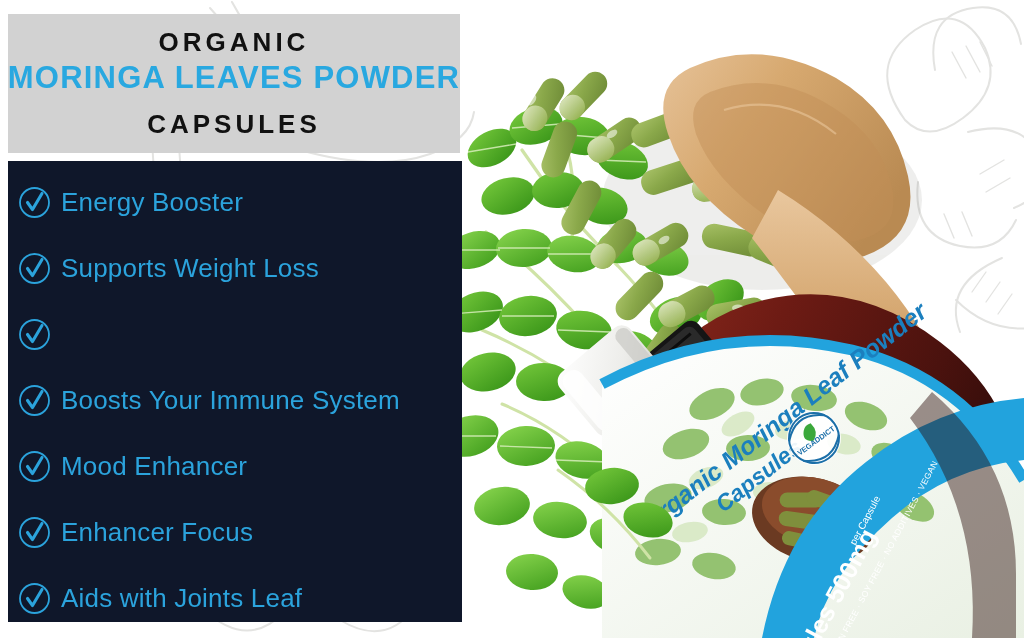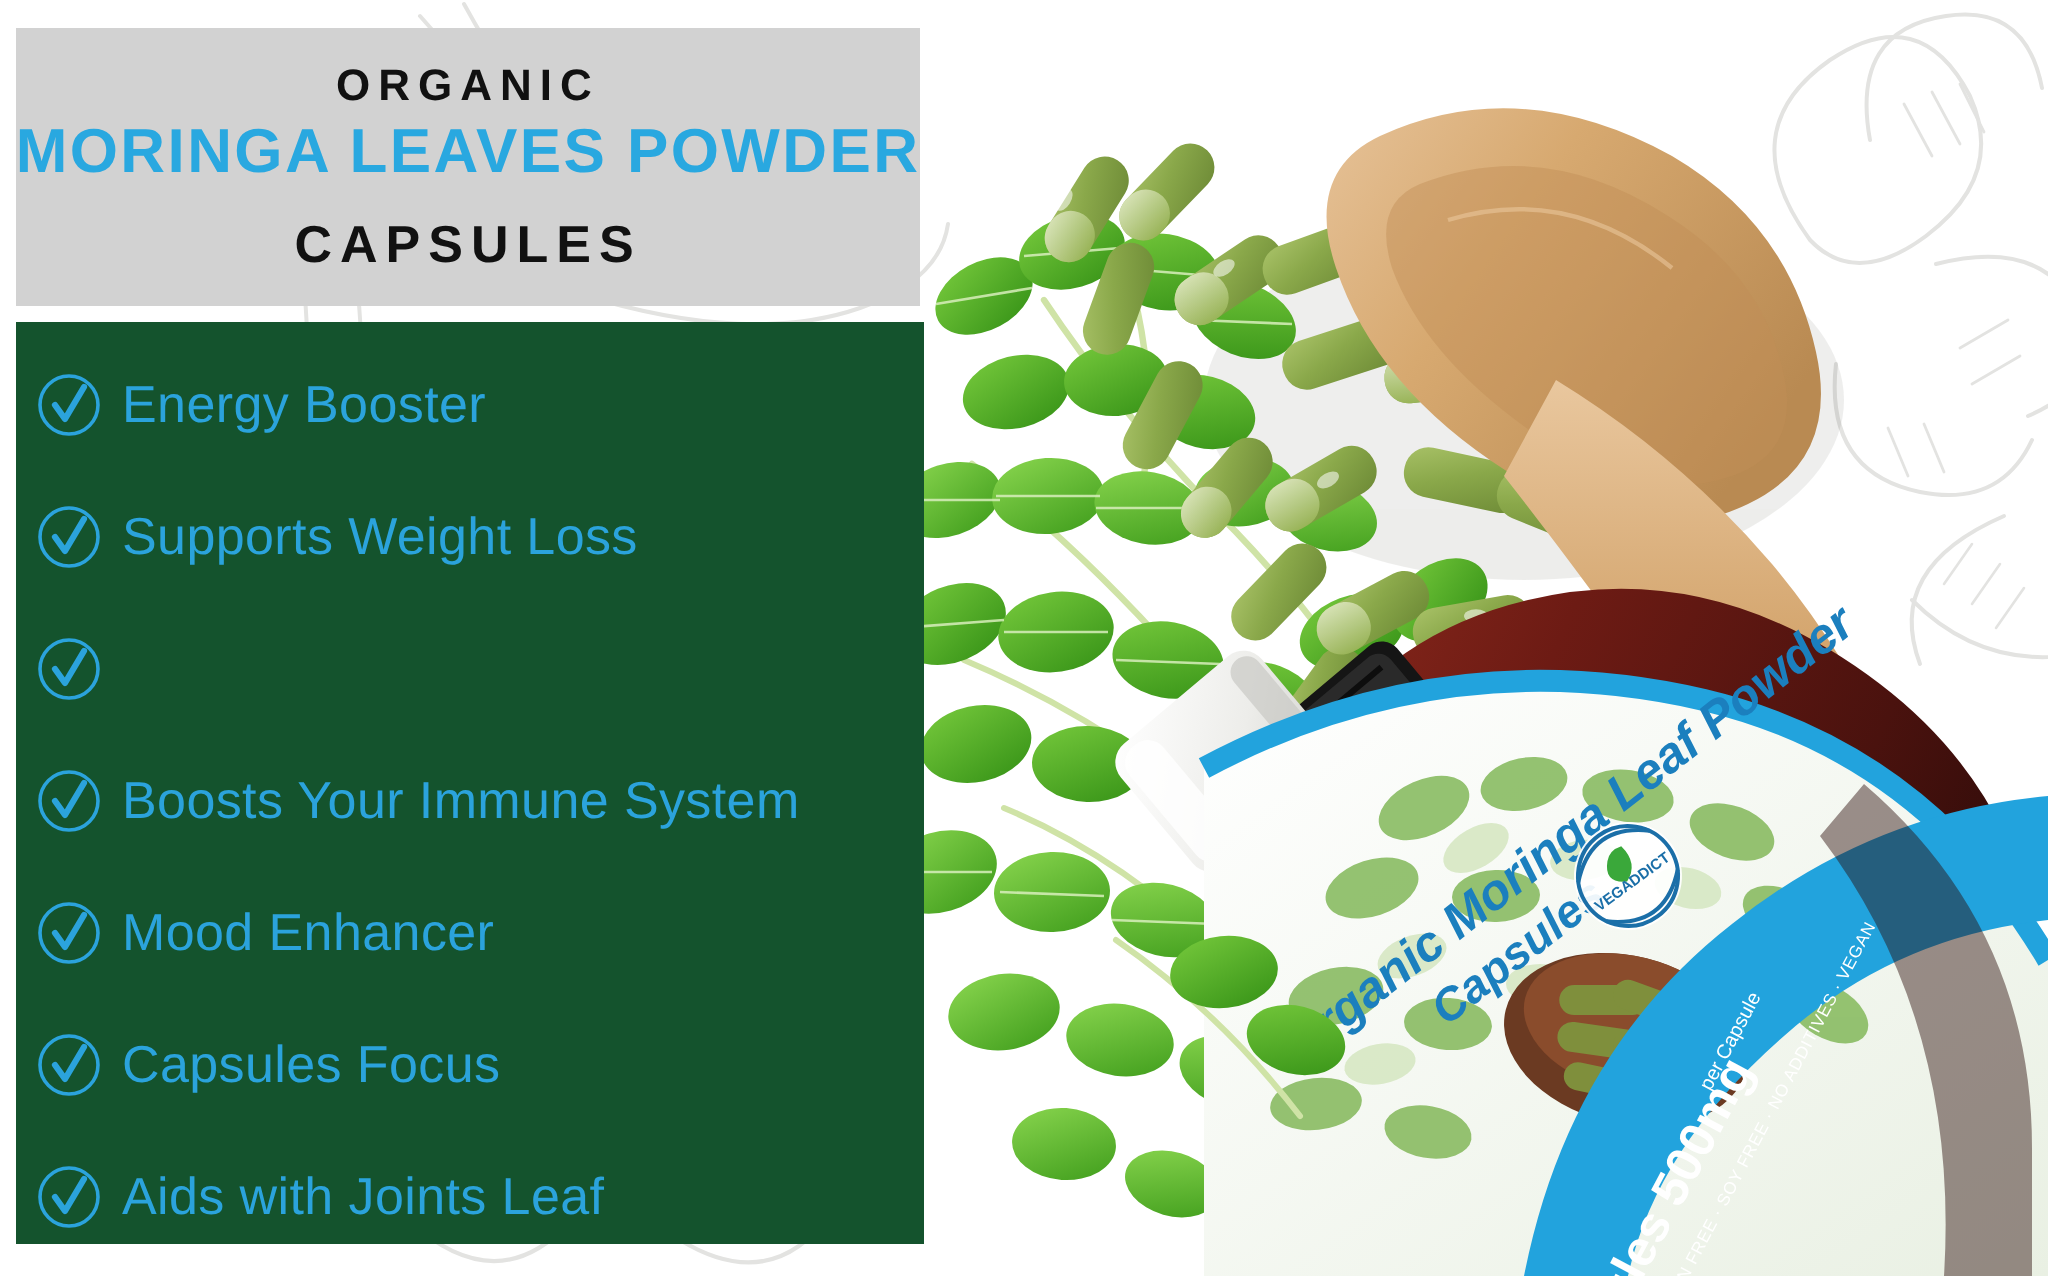--- a/index.html
+++ b/index.html
@@ -19,28 +19,28 @@
   .header-band{
     position:absolute;left:8px;top:14px;width:452px;height:139px;
     background:#d2d2d2;
     display:flex;flex-direction:column;align-items:center;justify-content:center;
     overflow:hidden;
   }
   .title-line{
     text-align:center;line-height:1.05;letter-spacing:2.2px;
     font-weight:bold;white-space:nowrap;
   }
-  .t-organic{font-size:22px;color:#111111;letter-spacing:4px;margin-bottom:6px;}
+  .t-organic{font-size:26px;color:#111111;letter-spacing:4px;margin-bottom:6px;}
   .t-main{font-size:31px;color:#29a8e0;letter-spacing:1.2px;margin-bottom:16px;}
   .t-capsules{font-size:26px;color:#111111;letter-spacing:4px;}
 
   
   .benefits-panel{
     position:absolute;left:8px;top:161px;width:454px;height:461px;
-    background:#14532d;overflow:hidden;
+    background:#0f172a;overflow:hidden;
   }
   .benefits-list{position:absolute;left:0;top:0;width:100%;padding-top:8px;}
   .benefit-row{
     display:flex;align-items:center;height:66px;padding-left:10px;
   }
   .check-icon{width:33px;height:33px;flex:0 0 33px;margin-right:10px;}
   .check-icon svg{display:block;}
   .benefit-label{
     font-size:26px;color:#2ba3dc;font-weight:normal;
     letter-spacing:0.2px;white-space:nowrap;
@@ -161,21 +161,21 @@
         <span class="benefit-label">Mood Enhancer</span>
       </div>
 
       <div class="benefit-row">
         <span class="check-icon">
           <svg width="33" height="33" viewBox="0 0 33 33">
             <circle cx="16.5" cy="16.5" r="14.5" fill="none" stroke="#2ba3dc" stroke-width="1.8"></circle>
             <path d="M9.5 16.5 L14.5 23.5 L24 7.5" fill="none" stroke="#2ba3dc" stroke-width="3.1" stroke-linecap="round" stroke-linejoin="round"></path>
           </svg>
         </span>
-        <span class="benefit-label">Capsules Focus</span>
+        <span class="benefit-label">Enhancer Focus</span>
       </div>
 
       <div class="benefit-row">
         <span class="check-icon">
           <svg width="33" height="33" viewBox="0 0 33 33">
             <circle cx="16.5" cy="16.5" r="14.5" fill="none" stroke="#2ba3dc" stroke-width="1.8"></circle>
             <path d="M9.5 16.5 L14.5 23.5 L24 7.5" fill="none" stroke="#2ba3dc" stroke-width="3.1" stroke-linecap="round" stroke-linejoin="round"></path>
           </svg>
         </span>
         <span class="benefit-label">Aids with Joints Leaf</span>

